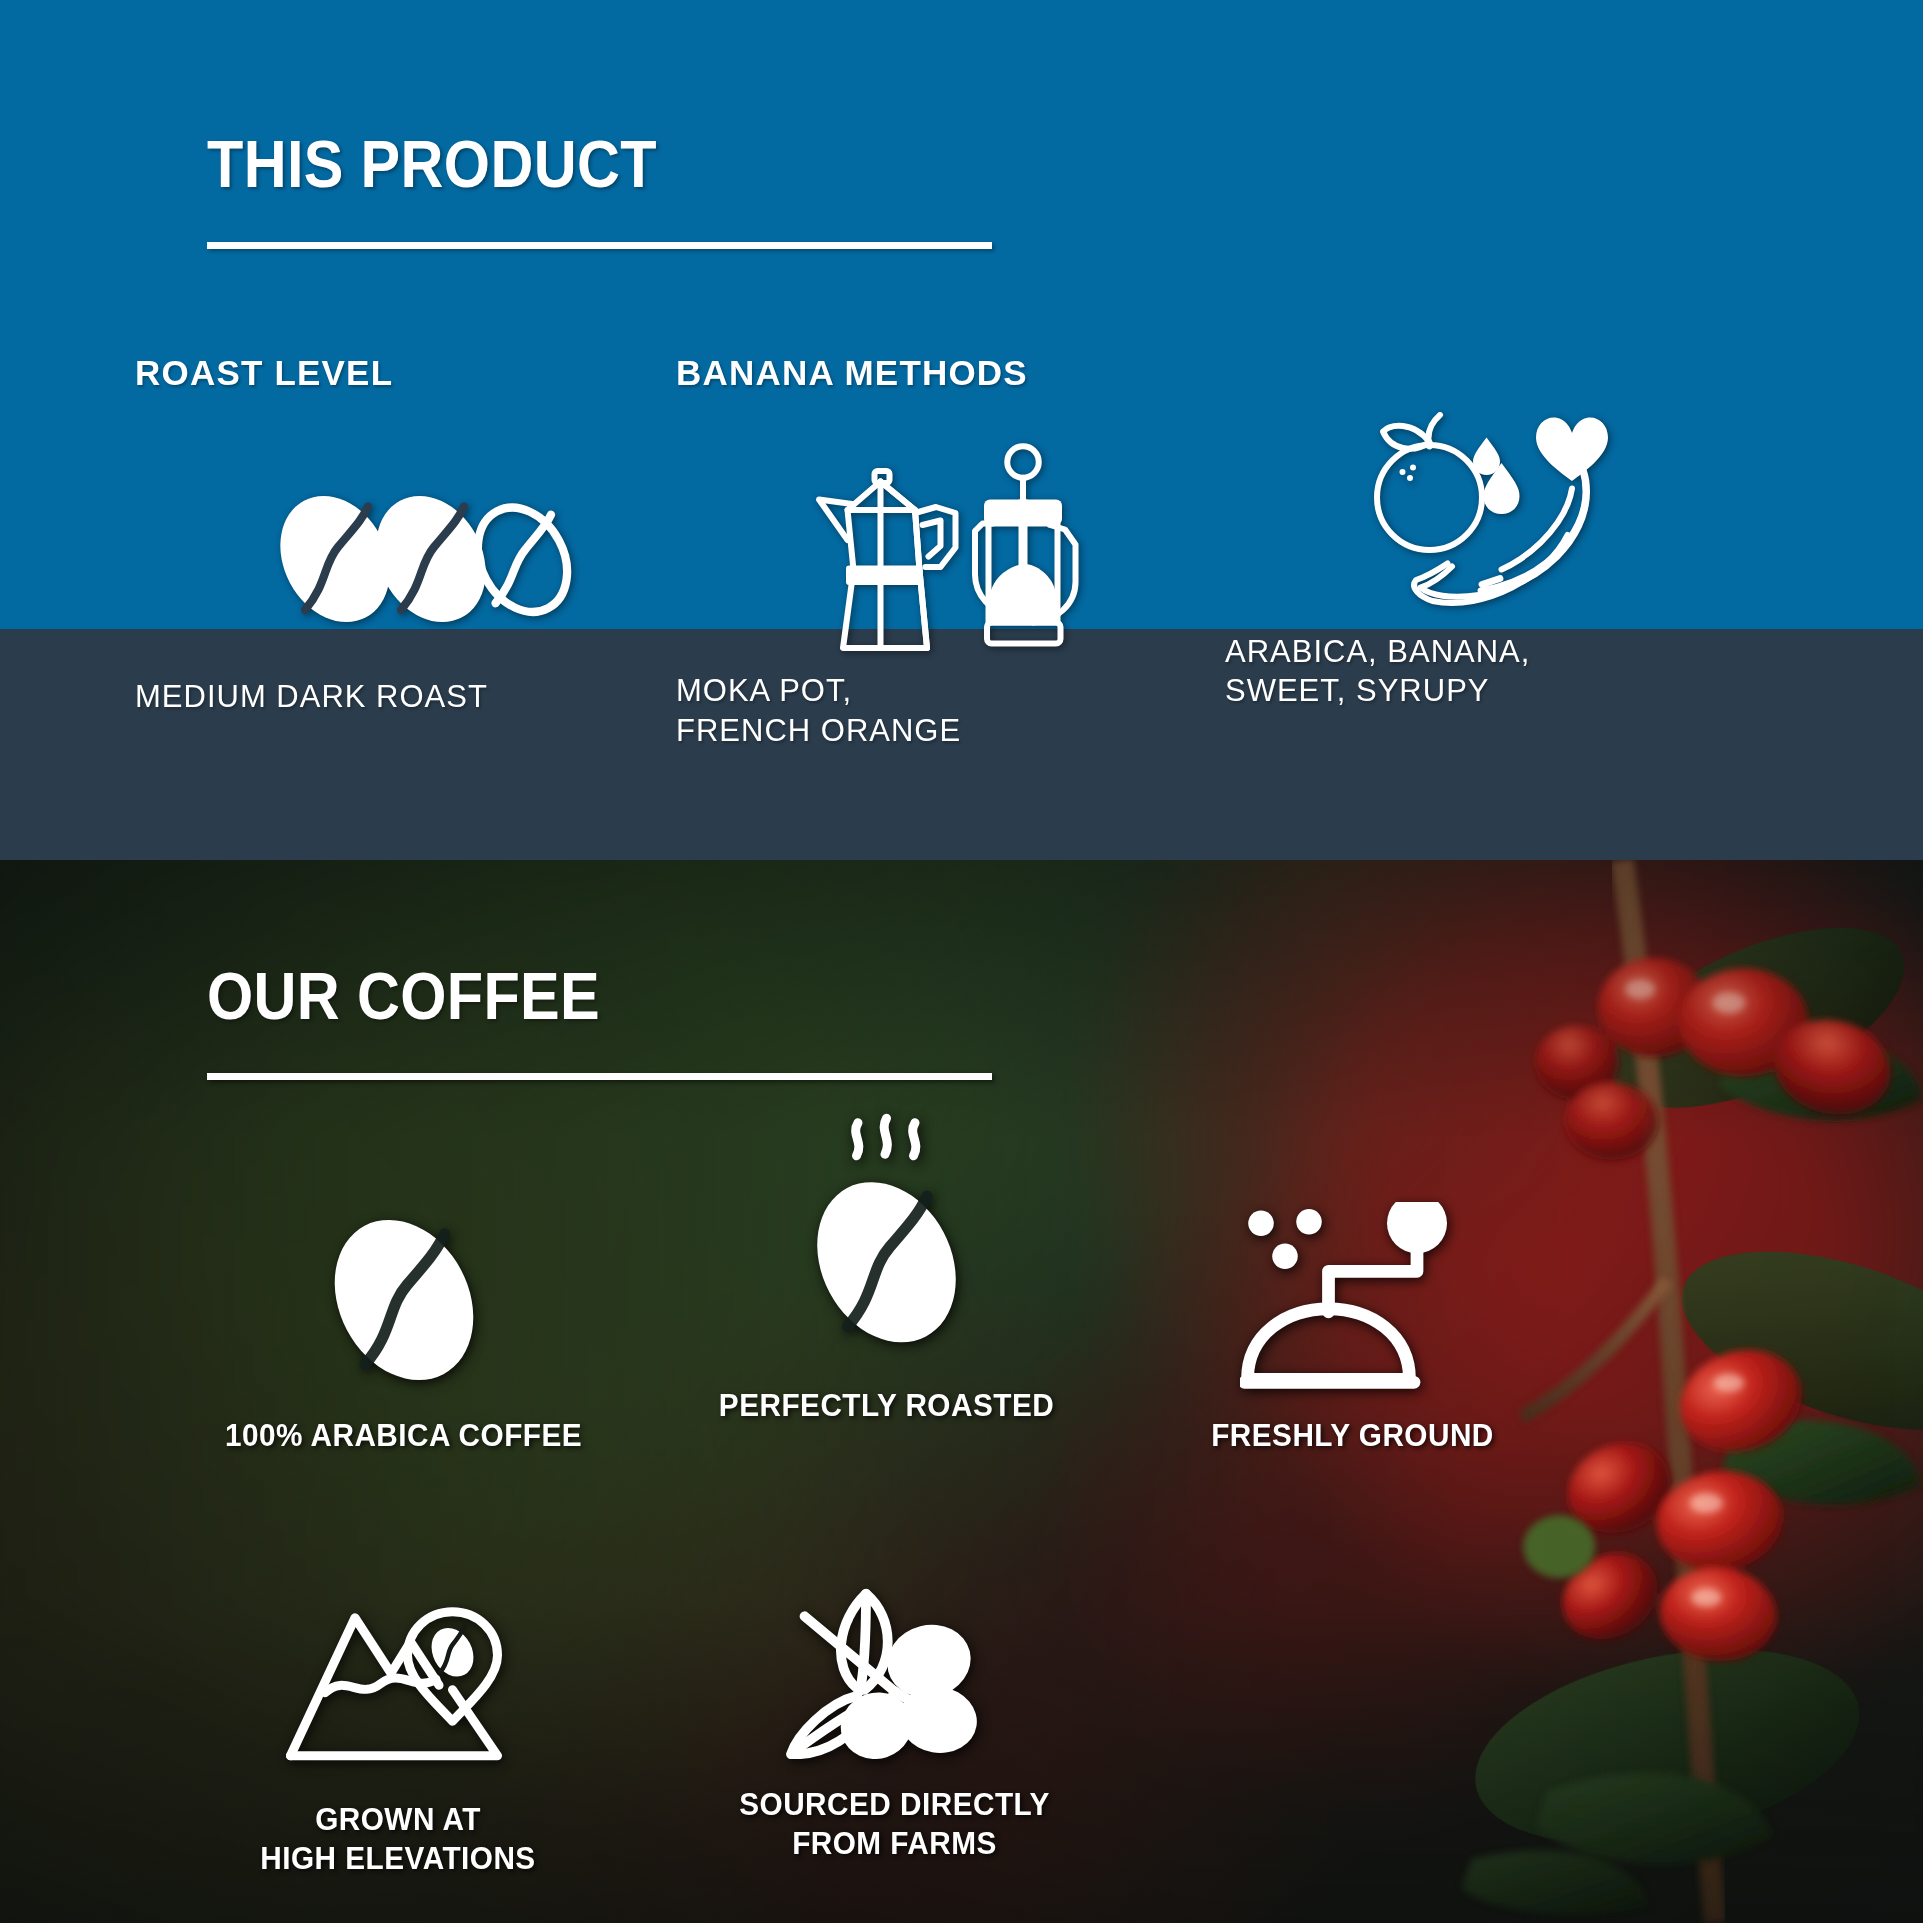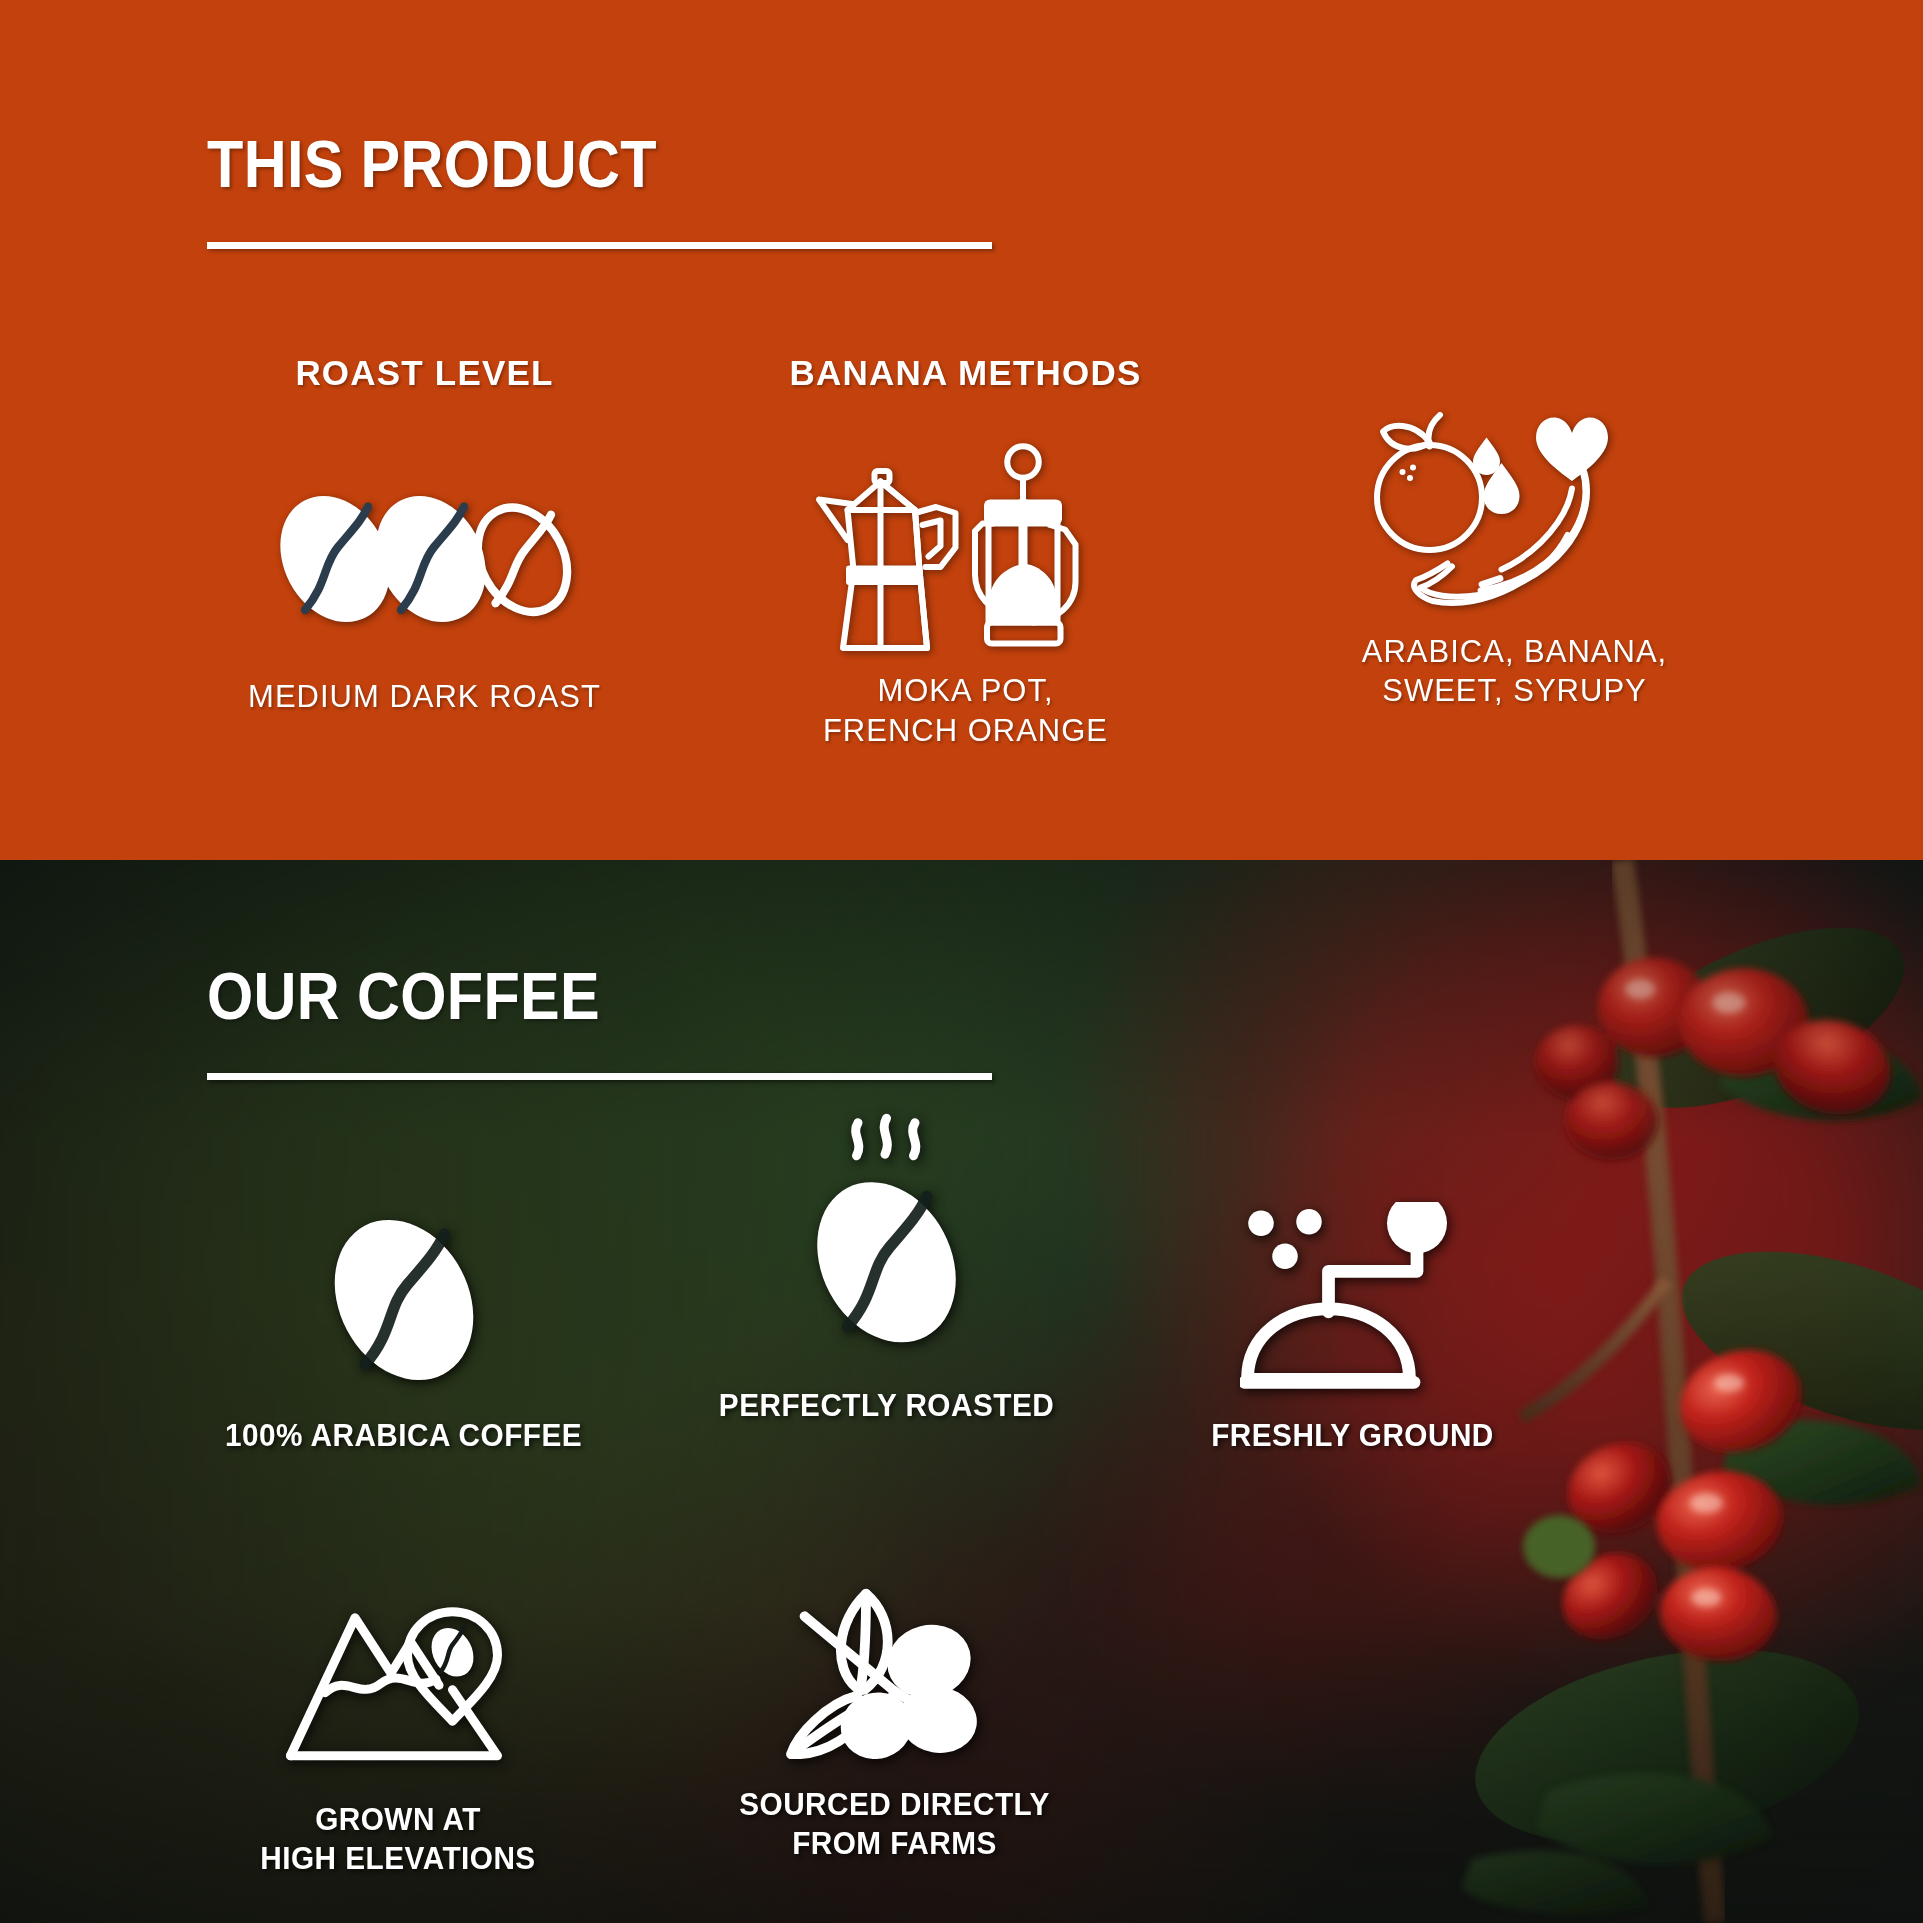--- a/index.html
+++ b/index.html
@@ -14,22 +14,22 @@
     overflow: hidden;
     font-family: "Liberation Sans", sans-serif;
     background: #2b3c4c;
   }
 
   
   #product-panel {
     position: absolute;
     left: 0; top: 0;
     width: 1923px;
-    height: 860px;
-    background: #c2410c;
+    height: 629px;
+    background: #0369a1;
   }
   .section-heading {
     position: absolute;
     color: #ffffff;
     font-weight: bold;
     letter-spacing: 0.4px;
     white-space: nowrap;
     text-shadow: 2.3px 2.3px 3.8px rgba(0,0,0,0.35);
   }
   #product-title {
@@ -45,21 +45,20 @@
     top: 242px;
     width: 785px;
     height: 6.8px;
     background: #ffffff;
     box-shadow: 2.3px 2.3px 3.8px rgba(0,0,0,0.3);
   }
 
   .col {
     position: absolute;
     top: 353px;
-    text-align: center;
   }
   #col-roast  { left: 135px;  width: 579px; }
   #col-brew   { left: 676px;  width: 579px; }
   #col-flav   { left: 1225px; width: 579px; }
 
   .col-header {
     color: #ffffff;
     font-size: 35px;
     font-weight: bold;
     letter-spacing: 1.2px;

